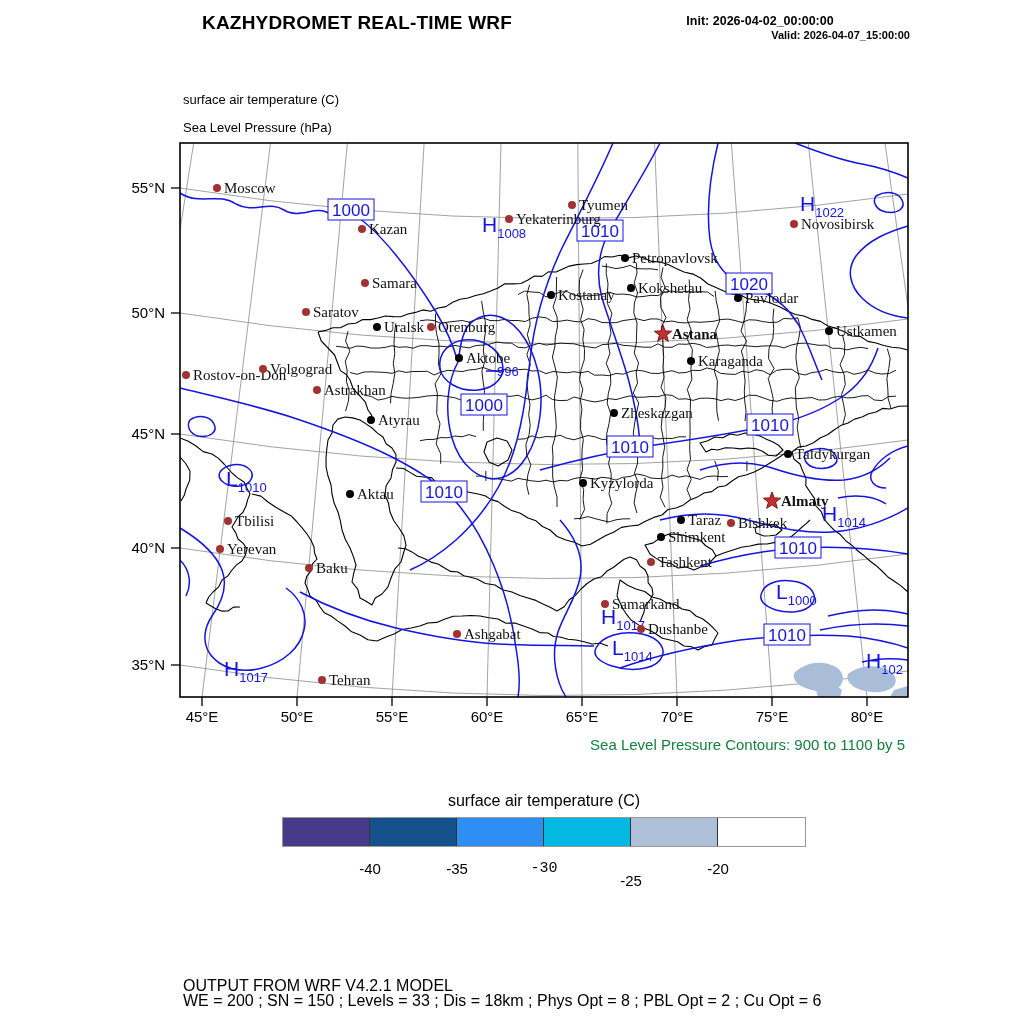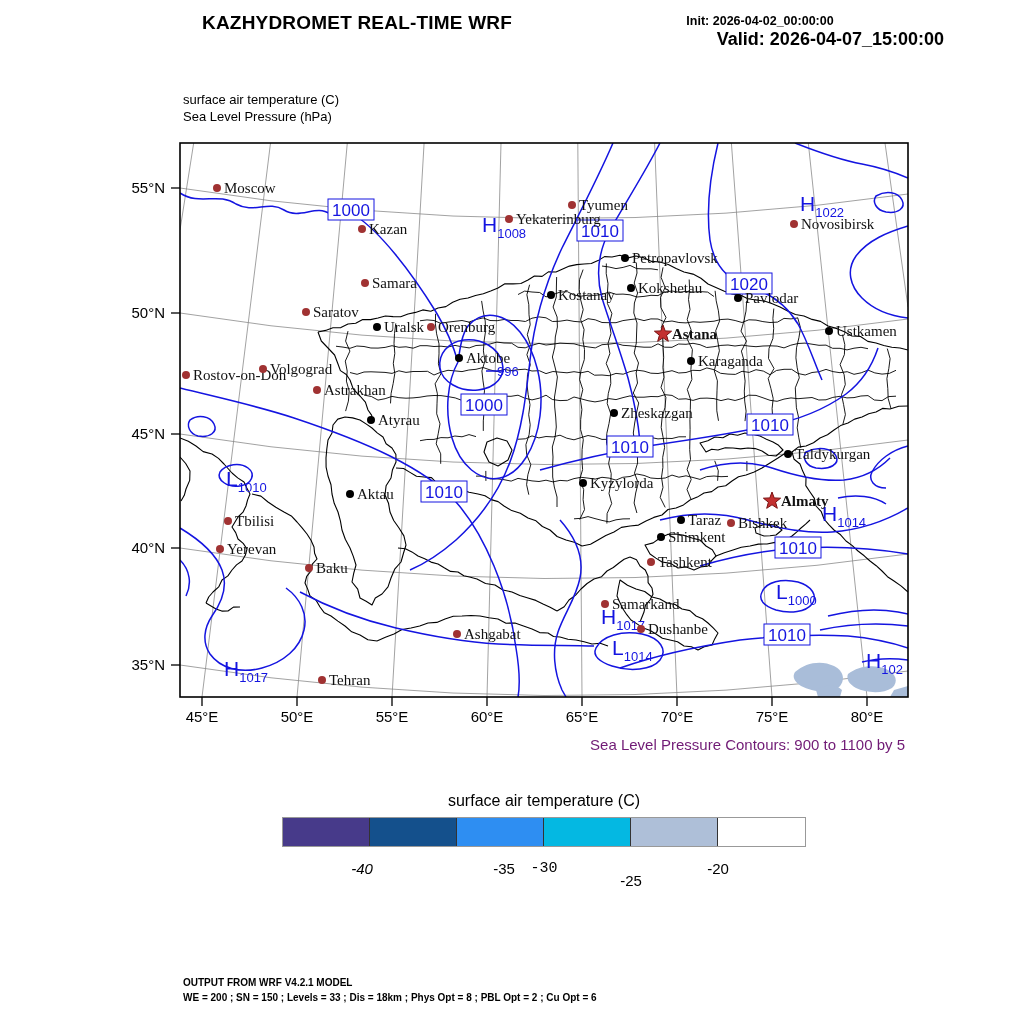--- a/index.html
+++ b/index.html
@@ -1,31 +1,31 @@
 <!DOCTYPE html>
 <html><head>
 <meta charset="utf-8">
 <style>
   html,body{margin:0;padding:0;background:#ffffff;}
   .page{position:relative;width:1024px;height:1024px;background:#ffffff;overflow:hidden;
         font-family:"Liberation Sans",sans-serif;color:#000;}
   .abs{position:absolute;}
   .title{left:178px;top:12px;font-size:19px;font-weight:bold;letter-spacing:0.2px;margin-left:24px;}
   .init{right:116px;top:14px;font-size:12.5px;font-weight:bold;text-align:center;width:300px;right:auto;left:610px;}
-  .valid{left:644px;top:29px;font-size:18px;font-weight:bold;text-align:right;width:300px;}
+  .valid{left:610px;top:29px;font-size:11px;font-weight:bold;text-align:right;width:300px;}
   .fieldline{left:183px;font-size:13px;}
-  .f1{top:92px;} .f2{top:109px;}
-  .contour-note{left:405px;top:736px;width:500px;text-align:right;font-size:15px;color:#701a75;}
+  .f1{top:92px;} .f2{top:120px;}
+  .contour-note{left:405px;top:736px;width:500px;text-align:right;font-size:15px;color:#15803d;}
   .cb-title{left:283px;top:792px;width:522px;text-align:center;font-size:16px;}
   #colorbar{left:283px;top:818px;width:522px;height:28px;display:flex;outline:1px solid #999;}
   #colorbar .seg{height:28px;box-sizing:border-box;border-right:1px solid #333;}
   #colorbar .seg:last-child{border-right:none;}
   #cb-labels{left:283px;top:860px;width:522px;height:20px;font-size:15px;}
   #cb-labels span{position:absolute;transform:translateX(-50%);}
-  .footer{left:183px;font-size:10px;font-weight:bold;}
+  .footer{left:183px;font-size:16px;font-weight:normal;}
   .ft1{top:977px;} .ft2{top:992px;}
   svg text{font-family:"Liberation Sans",sans-serif;}
   svg .cityLabel{font-family:"Liberation Serif",serif;}
 </style>
 </head>
 <body>
 
 <div class="page">
 
   <div class="abs title">KAZHYDROMET REAL-TIME WRF</div>
@@ -377,22 +377,22 @@
   <div class="abs cb-title">surface air temperature  (C)</div>
   <div class="abs" id="colorbar">
       <div class="seg" style="width: 87px; background: rgb(71, 58, 138);"></div>
       <div class="seg" style="width: 87px; background: rgb(20, 80, 140);"></div>
       <div class="seg" style="width: 87px; background: rgb(46, 142, 242);"></div>
       <div class="seg" style="width: 87px; background: rgb(4, 184, 226);"></div>
       <div class="seg" style="width: 87px; background: rgb(174, 191, 216);"></div>
       <div class="seg" style="width: 87px; background: rgb(255, 255, 255);"></div>
     </div>
   <div class="abs" id="cb-labels">
-      <span style="left: 79px; font-style: italic;">-40</span>
-      <span style="left: 174px; margin-left: 47px;">-35</span>
+      <span style="left: 87px;">-40</span>
+      <span style="left: 174px;">-35</span>
       <span style="left: 261px; font-family: Liberation Mono, monospace;">-30</span>
       <span style="left: 348px; margin-top: 12px;">-25</span>
       <span style="left: 435px;">-20</span>
     </div>
 
   <div class="abs footer ft1">OUTPUT FROM WRF V4.2.1 MODEL</div>
   <div class="abs footer ft2">WE = 200 ; SN = 150 ; Levels = 33 ; Dis = 18km ; Phys Opt = 8 ; PBL Opt = 2 ; Cu Opt = 6</div>
 </div>
 
 </body></html>

